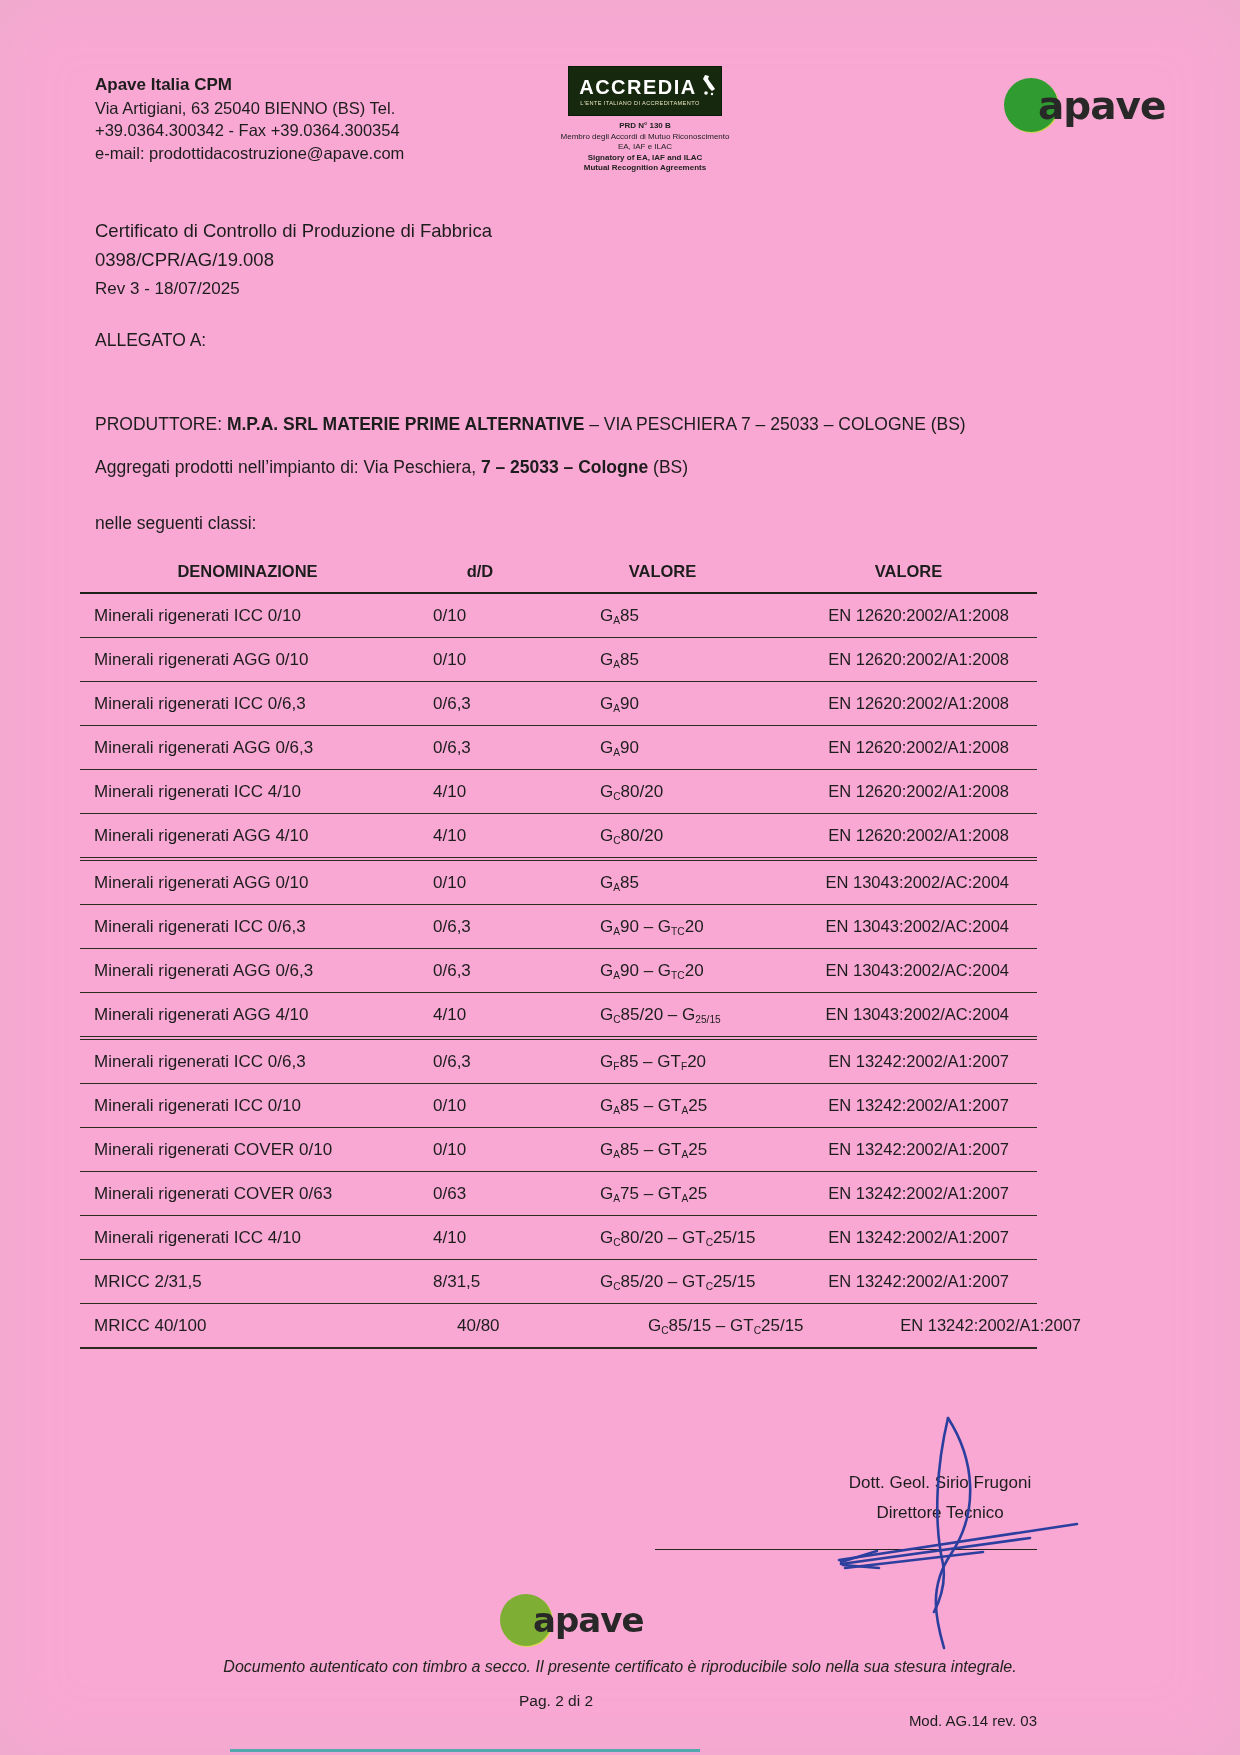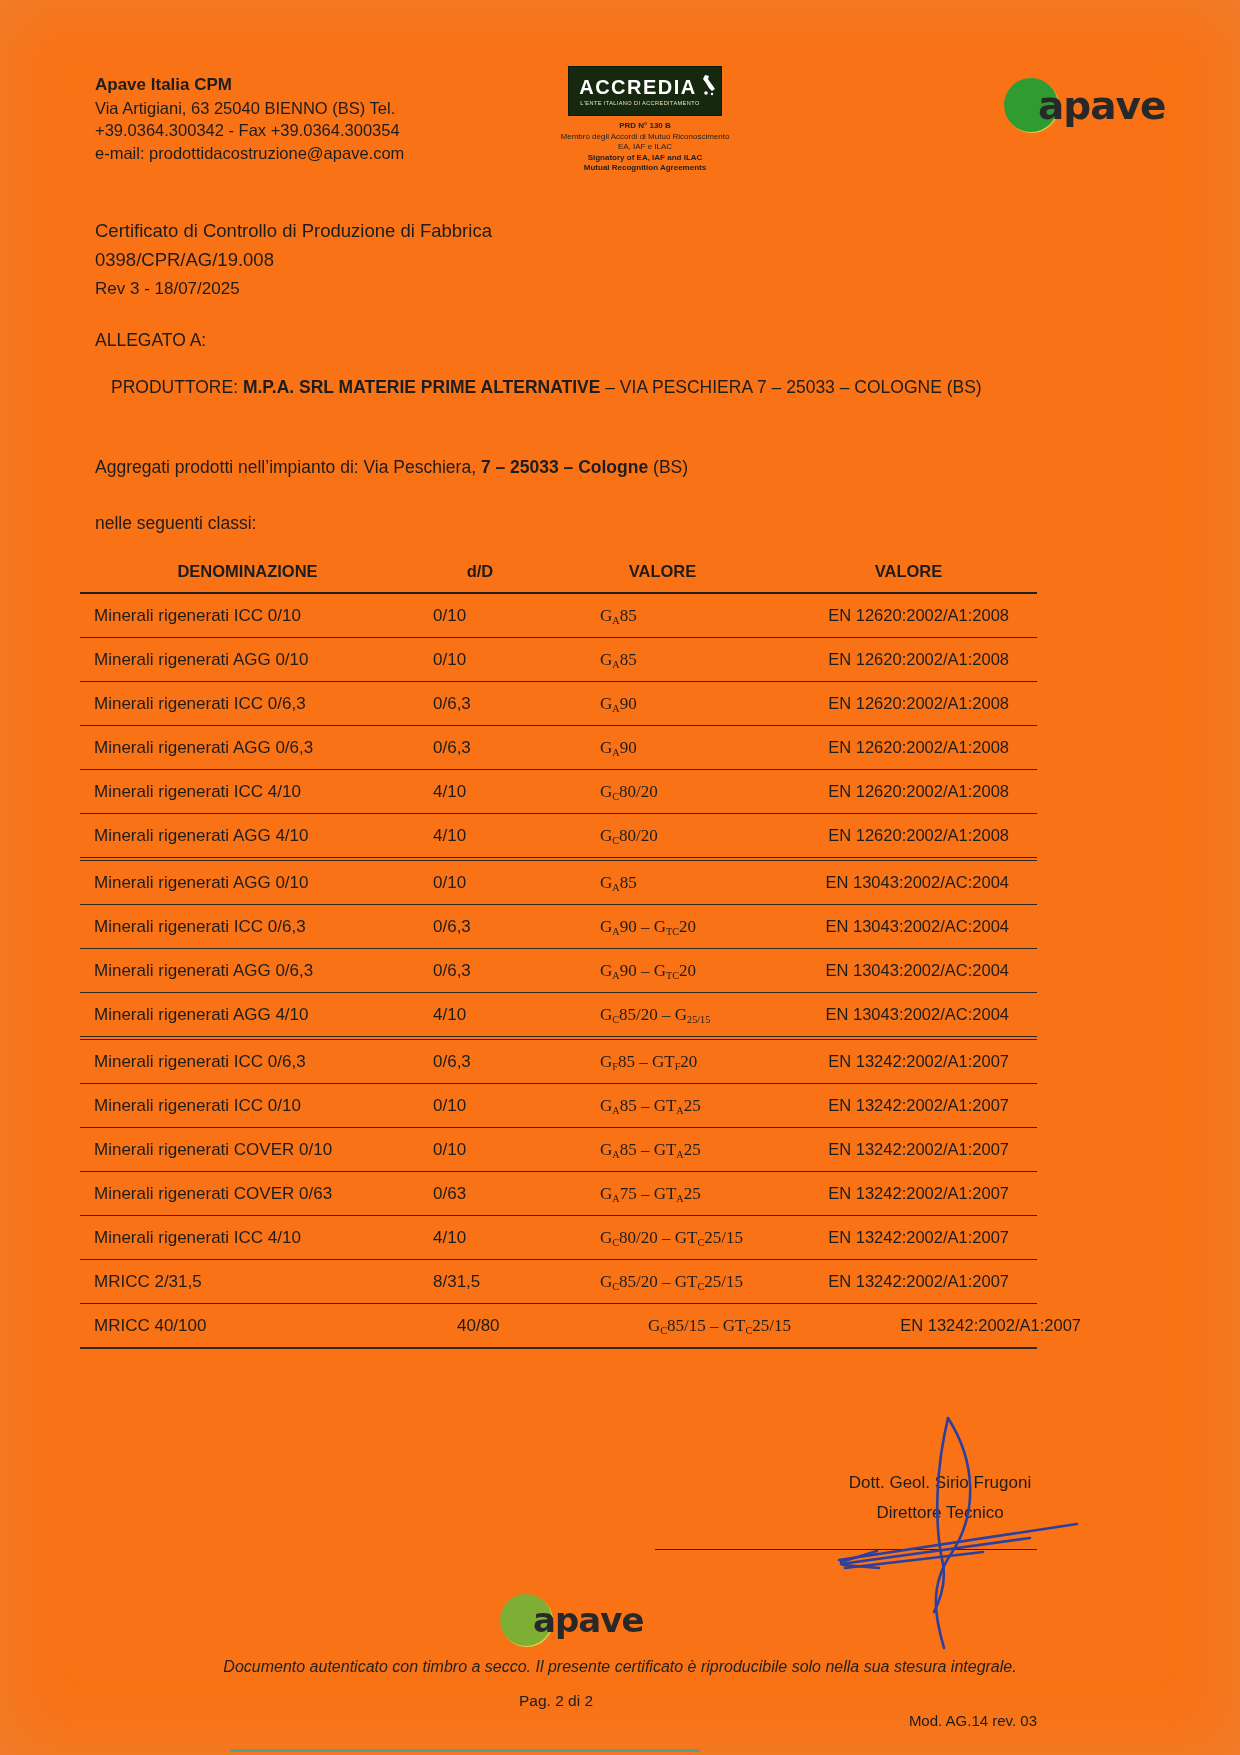--- a/index.html
+++ b/index.html
@@ -1,18 +1,18 @@
 <!DOCTYPE html>
 <html><head>
 <meta charset="utf-8">
 <style>
   html,body { margin:0; padding:0; background:#e8e6e0; }
   .page {
     position:relative; width:1240px; height:1755px; margin:0 auto;
-    background:#f97316; overflow:hidden; color:#1d1d1d;
+    background:#f9a8d4; overflow:hidden; color:#1d1d1d;
     font-family:"Liberation Sans","DejaVu Sans",sans-serif;
     box-shadow: inset 0 0 70px rgba(190,185,168,0.18);
   }
   .abs { position:absolute; }
 
   
   .letterhead { left:95px; top:74px; font-size:16.5px; line-height:22.5px; }
   .letterhead .co-name { font-weight:bold; font-size:17px; }
 
   
@@ -34,36 +34,36 @@
     background:#2f9b31; box-shadow:1px 1px 0 #cfd34a; }
   .logo-word { position:absolute; left:34px; top:5px; font-size:39px; font-weight:bold;
     letter-spacing:-1px; color:#282828; font-family:"DejaVu Sans","Liberation Sans",sans-serif; }
 
   
   .cert { left:95px; top:184px; font-size:18.5px; line-height:29px;margin-top:32px; }
   .cert .cert-no { font-weight:normal; }
   .cert .cert-rev { font-size:17px; }
 
   .line-allegato { left:95px; top:330px; font-size:17.5px; }
-  .line-produttore { left:95px; top:377px; font-size:17.5px;margin-left:16px; }
+  .line-produttore { left:95px; top:414px; font-size:17.5px; }
   .line-impianto { left:95px; top:449px; font-size:17.5px;margin-top:8px; }
   .line-classi { left:95px; top:513px; font-size:17.5px; }
   .b { font-weight:bold; }
 
   
   .tbl { left:80px; top:550px; width:957px; }
   .tr, .thead { display:grid; grid-template-columns:335px 130px 235px 257px; align-items:center; }
   .thead { height:42px; border-bottom:2.5px solid #21211b; font-weight:bold; font-size:16.5px; }
   .thead .th { text-align:center; }
   .tr { height:43px; border-bottom:1.5px solid #2b2b22; font-size:17px; }
   .tr.group-end { border-bottom:4px double #2b2b22; }
   .tr:last-child { border-bottom-width:2.5px; border-bottom-style:solid;gap:24px; }
   .td-den { padding-left:14px; }
   .td-dd  { padding-left:18px; }
-  .td-val { padding-left:55px;font-family:Liberation Serif, serif; }
+  .td-val { padding-left:55px; }
   .td-norma { text-align:right; padding-right:28px; font-size:16.5px; }
   sub { font-size:0.6em; vertical-align:-0.28em; letter-spacing:0; }
 
   
   .sig-block { left:740px; top:1468px; width:400px; text-align:center; font-size:17px; line-height:30px; }
   .sig-line { left:655px; top:1549px; width:382px; border-top:1.6px solid #26261f; height:0; }
   .sig-svg { left:815px; top:1412px; width:280px; height:240px; }
 
   
   .logo-foot { left:500px; top:1594px; width:220px; height:56px; }

